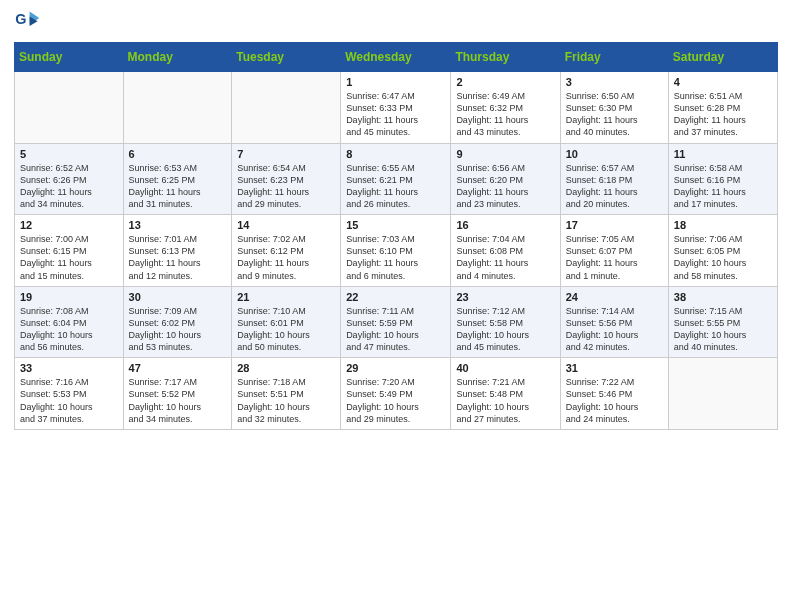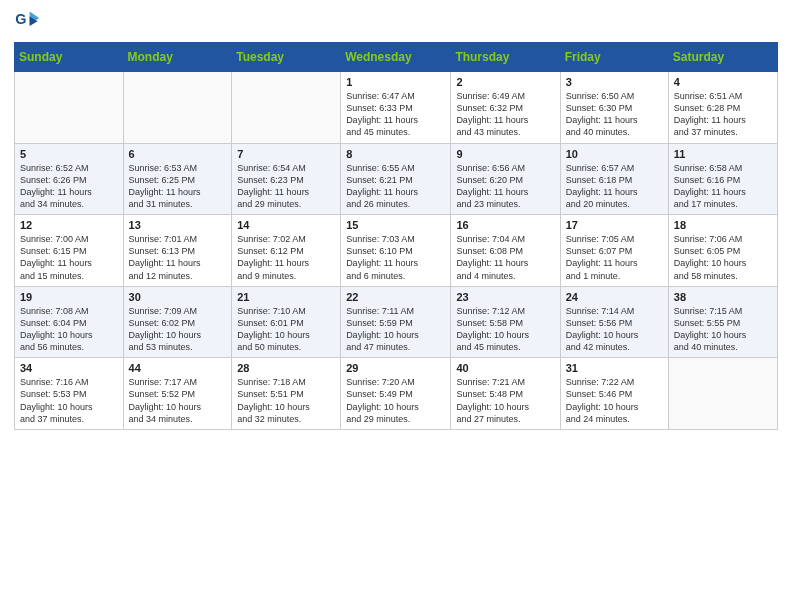--- a/index.html
+++ b/index.html
@@ -234,25 +234,25 @@
             <span class="day-num">24</span>
             <div class="day-info">Sunrise: 7:14 AM<br>Sunset: 5:56 PM<br>Daylight: 10 hours<br>and 42 minutes.</div>
           </td>
           <td>
             <span class="day-num">38</span>
             <div class="day-info">Sunrise: 7:15 AM<br>Sunset: 5:55 PM<br>Daylight: 10 hours<br>and 40 minutes.</div>
           </td>
         </tr>
         <tr>
           <td>
-            <span class="day-num">34</span>
+            <span class="day-num">33</span>
             <div class="day-info">Sunrise: 7:16 AM<br>Sunset: 5:53 PM<br>Daylight: 10 hours<br>and 37 minutes.</div>
           </td>
           <td>
-            <span class="day-num">44</span>
+            <span class="day-num">47</span>
             <div class="day-info">Sunrise: 7:17 AM<br>Sunset: 5:52 PM<br>Daylight: 10 hours<br>and 34 minutes.</div>
           </td>
           <td>
             <span class="day-num">28</span>
             <div class="day-info">Sunrise: 7:18 AM<br>Sunset: 5:51 PM<br>Daylight: 10 hours<br>and 32 minutes.</div>
           </td>
           <td>
             <span class="day-num">29</span>
             <div class="day-info">Sunrise: 7:20 AM<br>Sunset: 5:49 PM<br>Daylight: 10 hours<br>and 29 minutes.</div>
           </td>

